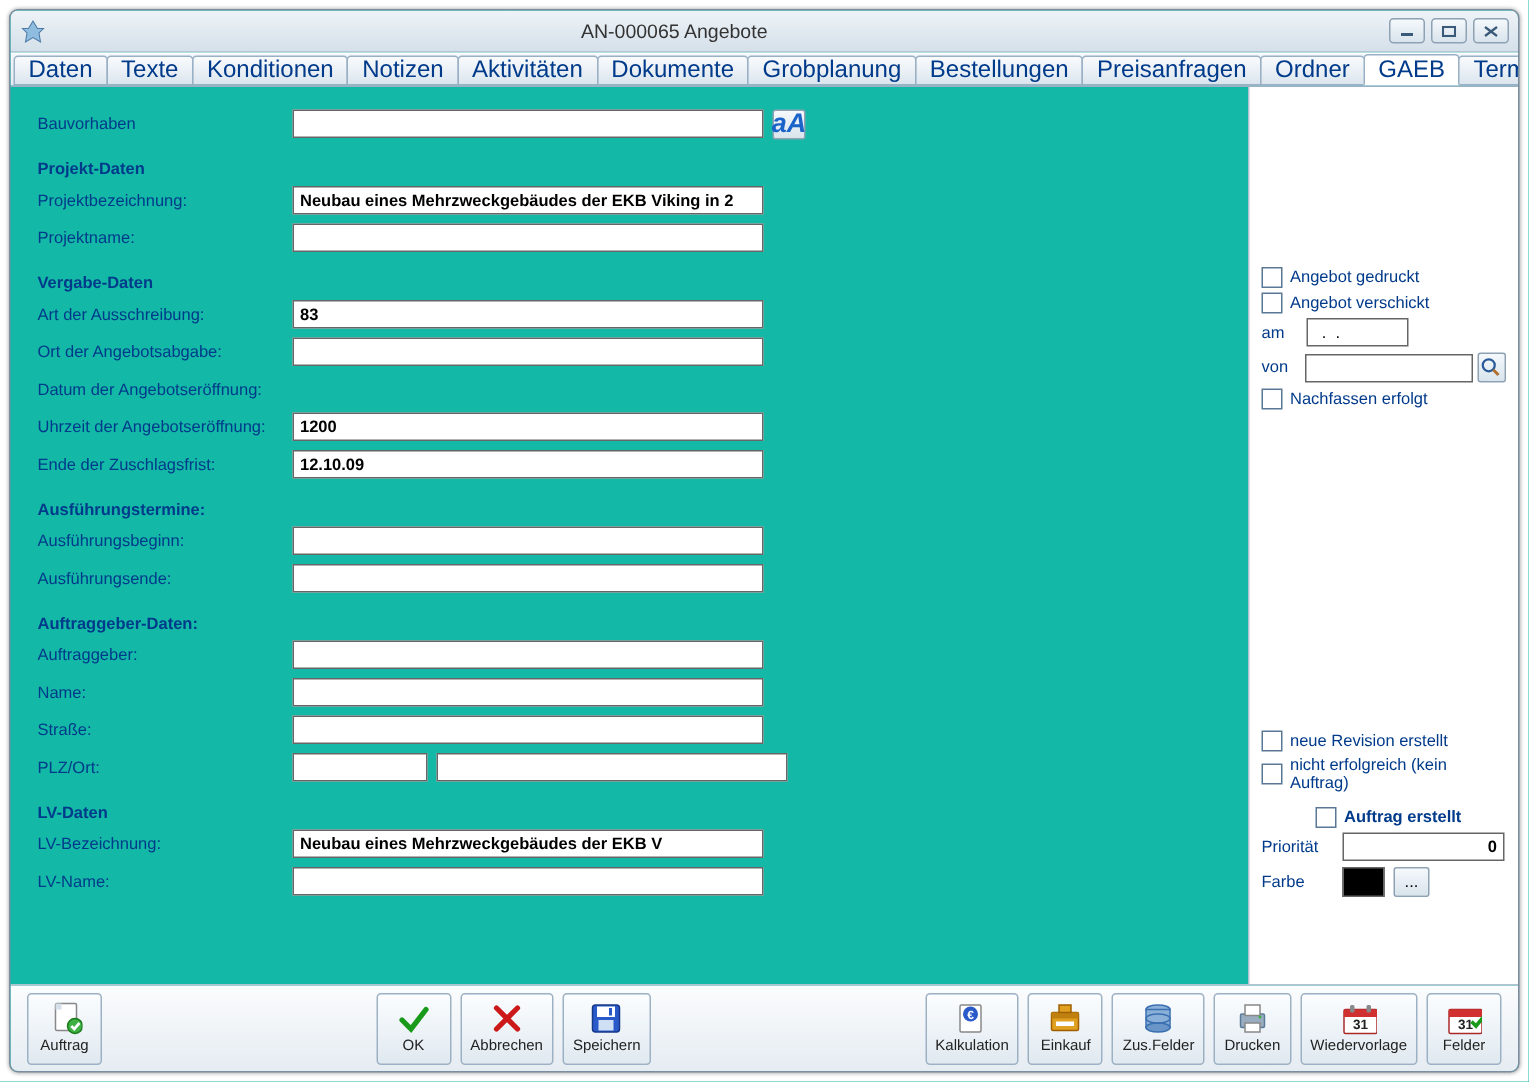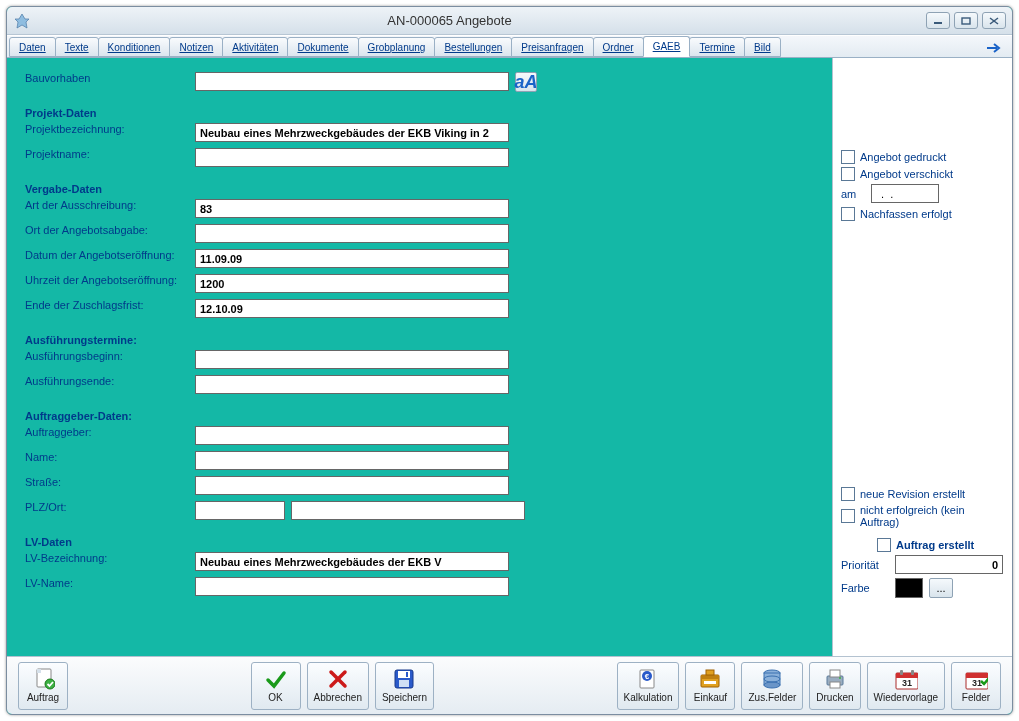--- a/index.html
+++ b/index.html
@@ -62,25 +62,25 @@
     border-bottom:1px solid #9ab0c5;
     padding-left:2px;
     align-items:flex-end;
   }
   .tab {
     height:20px;
     padding: 0 9px;
     border:1px solid #9ab0c5;
     background: linear-gradient(#f9fbfd,#dbe5ee);
     margin-right:-1px;
-    font-size:10px;
+    font-size:16px;
     color:#003a8a;
     display:flex;align-items:center;
     cursor:pointer;
-    border-top-left-radius:3px;border-top-right-radius:3px;text-decoration:underline;
+    border-top-left-radius:3px;border-top-right-radius:3px;
   }
   .tab.active {
     background:#fff;
     border-bottom:1px solid #fff;
     position:relative;
     z-index:1;
     height:21px;
     text-align:right;
   }
   .tabs-spacer{flex:1;}
@@ -100,21 +100,21 @@
     position:relative;
   }
   .side-panel {
     width:180px;
     border-left:1px solid #b3c2d0;
     padding:8px 8px;
     background:#fff;
     display:flex;
     flex-direction:column;
   }
-  .row { display:flex; margin-bottom:4px; height:21px;}
+  .row { display:flex; align-items:center; margin-bottom:4px; height:21px;}
   .lbl { width:170px; color:#003a8a; }
   .section { color:#003a8a; font-weight:bold; margin-top:14px; margin-bottom:4px; }
   .input {
     border:1px solid #666;
     height:19px;
     padding:0 4px;
     font-size:11px;font-family:inherit;
     background:#fff;
   }
   .input.bold{font-weight:bold;}
@@ -233,21 +233,20 @@
         <div class="row">
           <div class="lbl">Art der Ausschreibung:</div>
           <input class="input input-w bold" value="83" style="">
         </div>
         <div class="row">
           <div class="lbl">Ort der Angebotsabgabe:</div>
           <input class="input input-w" value="" style="">
         </div>
         <div class="row">
           <div class="lbl">Datum der Angebotseröffnung:</div>
-          <input class="input input-w bold" value="11.09.09" style="">
         </div>
         <div class="row">
           <div class="lbl">Uhrzeit der Angebotseröffnung:</div>
           <input class="input input-w bold" value="1200" style="">
         </div>
         <div class="row">
           <div class="lbl">Ende der Zuschlagsfrist:</div>
           <input class="input input-w bold" value="12.10.09" style="">
         </div>
 
@@ -285,32 +284,42 @@
           <div class="lbl">LV-Bezeichnung:</div>
           <input class="input input-w bold" value="Neubau eines Mehrzweckgebäudes der EKB V" style="">
         </div>
         <div class="row">
           <div class="lbl">LV-Name:</div>
           <input class="input input-w" value="" style="">
         </div>
       </div>
 
       <div class="side-panel">
-        <div class="sp-group" style="margin-top:84px">
+        <div class="sp-group" style="margin-top:112px">
           <div class="chk-row">
               <div class="chk"></div>
               <span>Angebot gedruckt</span>
             </div>
           <div class="chk-row">
               <div class="chk"></div>
               <span>Angebot verschickt</span>
             </div>
           <div class="sp-row">
               <span class="side-label" style="width:24px">am</span>
               <input class="side-input" style="width: 68px;" value="  .  .">
+            </div>
+          <div class="sp-row">
+              <span class="side-label" style="width:24px">von</span>
+              <input class="side-input" style="width: 112px;" value="">
+              <div class="icon-btn" style="margin-left:3px;width:20px;height:20px">
+                <svg width="14" height="14">
+                  <circle cx="5.5" cy="5.5" r="4" fill="none" stroke="#2a5a9a" stroke-width="1.5"></circle>
+                  <line x1="8.5" y1="8.5" x2="12" y2="12" stroke="#b07030" stroke-width="2"></line>
+                </svg>
+              </div>
             </div>
           <div class="chk-row" style="margin-top:4px">
               <div class="chk"></div>
               <span>Nachfassen erfolgt</span>
             </div>
         </div>
 
         <div style="flex:1"></div>
 
         <div>

